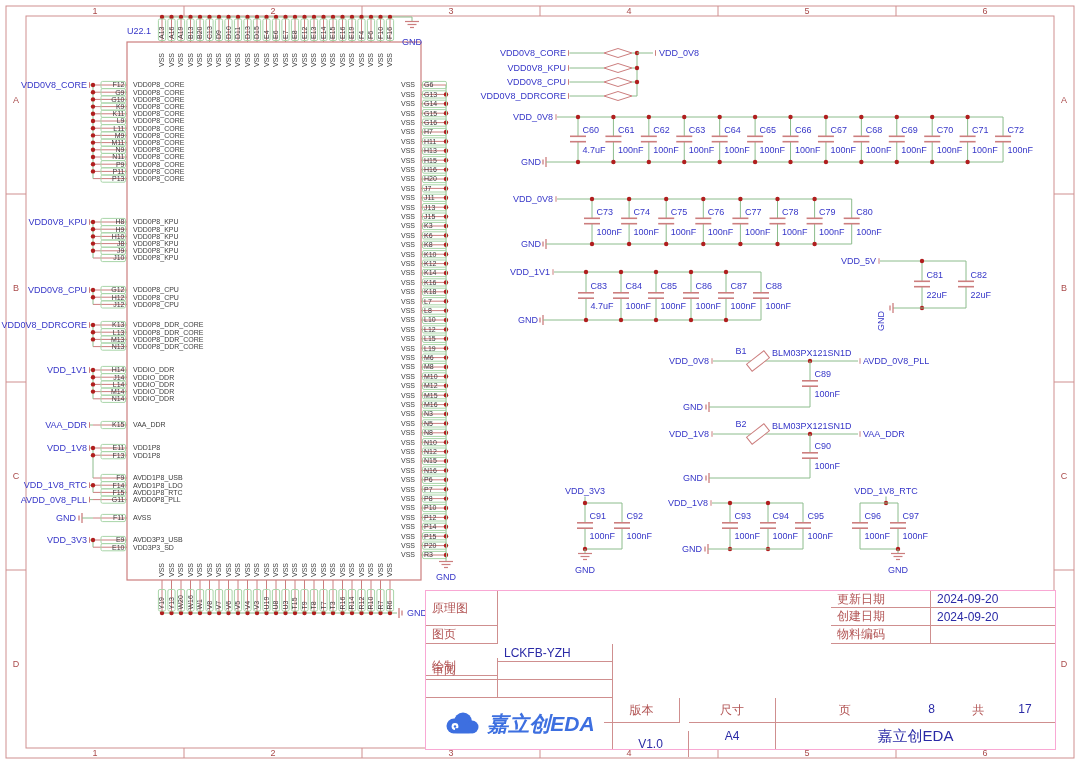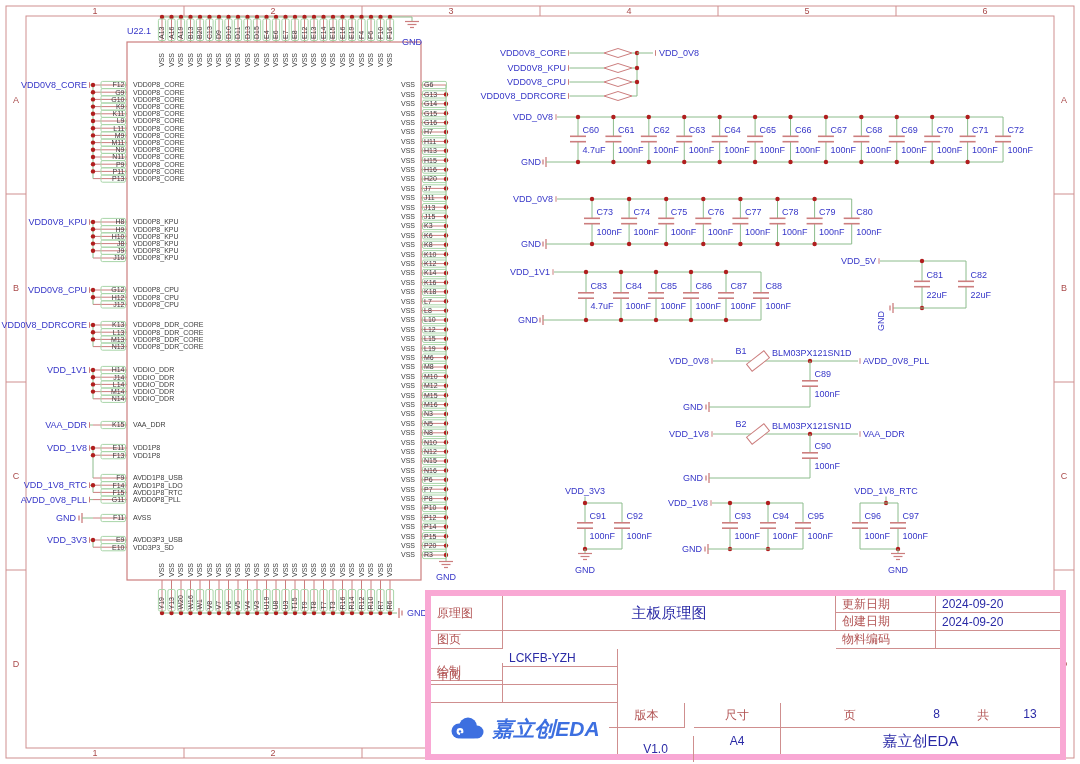--- a/index.html
+++ b/index.html
@@ -1,20 +1,20 @@
 <!DOCTYPE html>
 <html><head>
 <meta charset="utf-8">
 <style>
   html,body{margin:0;padding:0;background:#e8e8e8;}
   #stage{position:relative;width:1080px;height:764px;background:#ffffff;overflow:hidden;
          font-family:"Liberation Sans",sans-serif;}
   svg text{font-family:"Liberation Sans",sans-serif;}
   #titleblock{position:absolute;left:425px;top:590px;width:629px;height:158px;
-              border:6px solid #f9a8d4;background:#fff;}
+              border:1px solid #f9a8d4;background:#fff;}
   .tb{position:absolute;box-sizing:border-box;border-right:1px solid #cf8f8f;
       border-bottom:1px solid #cf8f8f;display:flex;align-items:center;
       padding:0 6px;font-size:12px;overflow:hidden;white-space:nowrap;}
   .lbl{color:#b25454;}
   .val{color:#2a2aa6;}
   .ctr{justify-content:center;padding:0;}
   .big{font-size:15px;}
   .noR{border-right:none;}
   .noB{border-bottom:none;}
   .pagegrid{display:grid;grid-template-columns:47% 18% 17% 18%;width:100%;}
@@ -1839,21 +1839,20 @@
         <line x1="898" y1="549" x2="898" y2="553.5" stroke="#8cbc8c" stroke-width="1"></line>
         <line x1="891" y1="553.5" x2="905" y2="553.5" stroke="#cc7e7e" stroke-width="1.2"></line>
         <line x1="893.5" y1="556.5" x2="902.5" y2="556.5" stroke="#cc7e7e" stroke-width="1.2"></line>
         <line x1="896" y1="559.5" x2="900" y2="559.5" stroke="#cc7e7e" stroke-width="1.2"></line>
         <text x="898" y="573" fill="#3636c8" font-size="9" text-anchor="middle">GND</text>
       </g>
     </svg>
 
   <div id="titleblock">
     <div class="tb lbl" style="left:0;top:0;width:72px;height:35px">原理图</div>
-    <div class="tb val ctr big" style="left:72px;top:0;width:333px;height:35px">主板原理图</div>
     <div class="tb lbl" style="left:405px;top:0;width:100px;height:17px">更新日期</div>
     <div class="tb val noR" style="left:505px;top:0;width:124px;height:17px">2024-09-20</div>
     <div class="tb lbl" style="left:405px;top:17px;width:100px;height:18px">创建日期</div>
     <div class="tb val noR" style="left:505px;top:17px;width:124px;height:18px">2024-09-20</div>
 
     <div class="tb lbl" style="left:0;top:35px;width:72px;height:18px">图页</div>
     <div class="tb lbl" style="left:405px;top:35px;width:100px;height:18px">物料编码</div>
     <div class="tb val noR" style="left:505px;top:35px;width:124px;height:18px"></div>
 
     <div class="tb lbl" style="left:0;top:67px;width:72px;height:18px">绘制</div>
@@ -1877,20 +1876,20 @@
         <span class="logotext">嘉立创EDA</span>
       </div>
     </div>
     <div class="tb lbl ctr" style="left:178px;top:107px;width:76px;height:25px">版本</div>
     <div class="tb lbl ctr" style="left:263px;top:107px;width:87px;height:25px">尺寸</div>
     <div class="tb noR" style="left:350px;top:107px;width:279px;height:25px">
       <div class="pagegrid">
         <span class="lbl">页</span>
         <span class="val">8</span>
         <span class="lbl">共</span>
-        <span class="val">13</span>
+        <span class="val">17</span>
       </div>
     </div>
     <div class="tb val ctr noB" style="left:187px;top:140px;width:76px;height:26px">V1.0</div>
     <div class="tb val ctr noB" style="left:263px;top:132px;width:87px;height:26px">A4</div>
     <div class="tb val ctr big noR noB" style="left:350px;top:132px;width:279px;height:26px">嘉立创EDA</div>
   </div>
 </div>
 
 </body></html>

